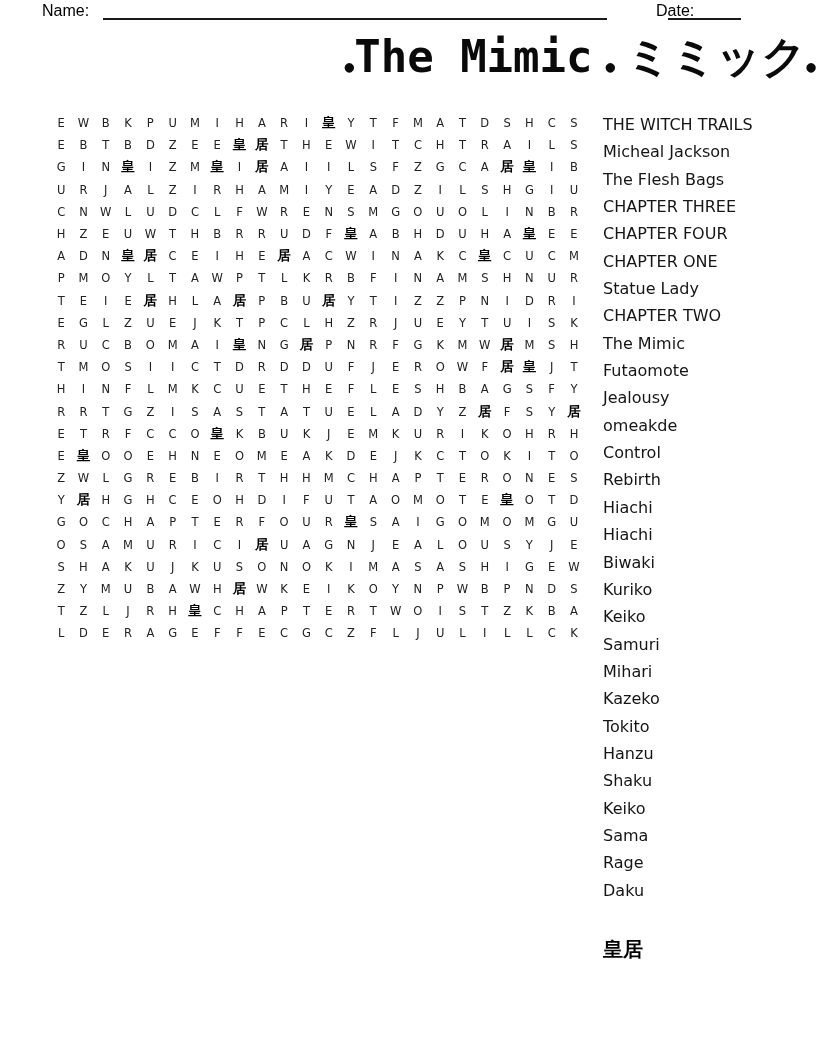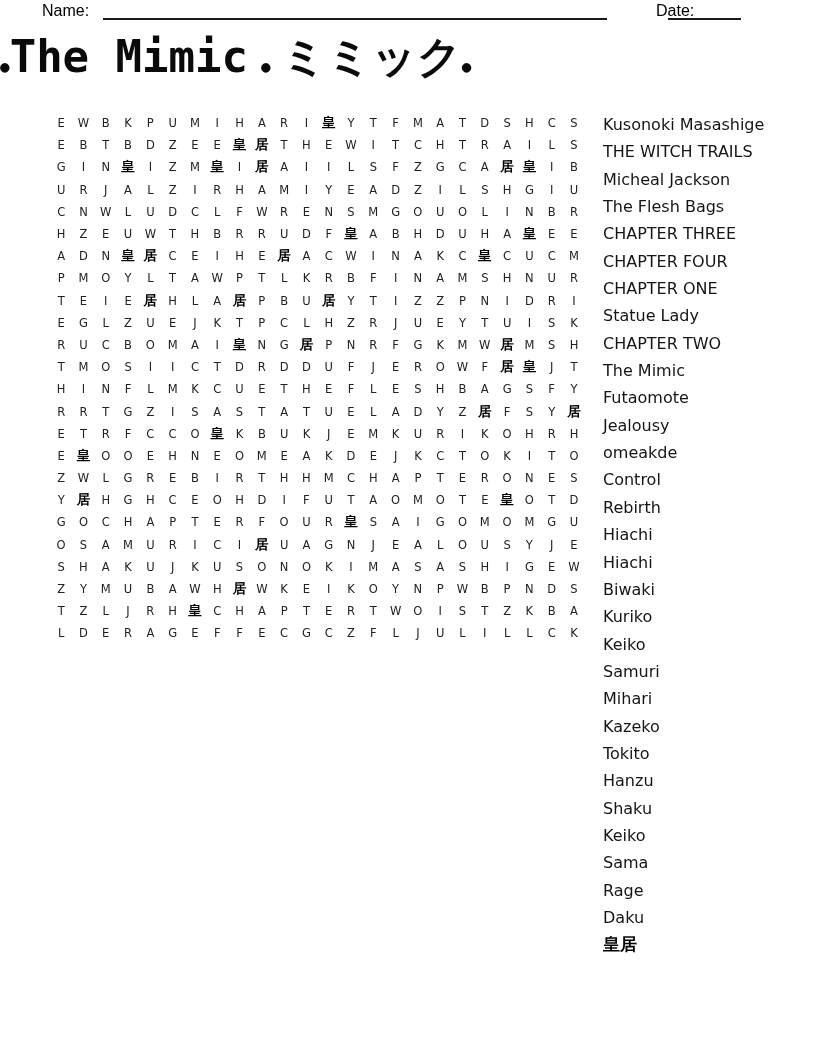--- a/index.html
+++ b/index.html
@@ -28,21 +28,21 @@
     font-size: 16px; color: #000;
   }
   .date-line {
     position: absolute; left: 668px; top: 0; width: 73px; height: 20px;
     border-bottom: 2px solid #1a1a1a;
   }
 
   
   .title {
     position: absolute; left: 0; top: 28px; width: 100%;
-    margin: 0; text-align: left;
+    margin: 0; text-align: right;
     font-family: "DejaVu Sans Mono", monospace;
     font-weight: 700; font-size: 44px; line-height: 58px;
     color: #0a0a0a; white-space: nowrap;
   }
   .title .dot { font-size: 16px; font-weight: 700; }
   .title .dot.mid { margin: 0 11px 0 13px; }
   .title .jp { font-family: "DejaVu Sans", sans-serif; font-weight: 600; }
 
   
   .grid {
@@ -64,22 +64,23 @@
   .words {
     position: absolute; left: 603px; top: 111px;
     margin: 0; padding: 0; list-style: none;
   }
   .word-item {
     height: 27.35px; line-height: 27.35px;
     font-family: cursive, "DejaVu Sans", sans-serif;
     font-size: 16px; color: #151515; white-space: nowrap;
   }
   .word-item.cjk {
-    font-size: 17px; font-weight: 600; color: #000;
+    font-size: 20px; font-weight: 600; color: #000;
     font-family: "DejaVu Sans", sans-serif;
+    margin-top: 32px;
   }
 </style>
 </head>
 <body>
 
 <div class="page">
 
   <span class="name-label">Name:</span>
   <span class="name-line"></span>
   <span class="date-label">Date:</span>
@@ -660,21 +661,20 @@
       <span class="cell">U</span>
       <span class="cell">L</span>
       <span class="cell">I</span>
       <span class="cell">L</span>
       <span class="cell">L</span>
       <span class="cell">C</span>
       <span class="cell">K</span>
     </div>
 
   <ul class="words" id="words">
-      <li class="word-item">Kusonoki Masashige</li>
       <li class="word-item">THE WITCH TRAILS</li>
       <li class="word-item">Micheal Jackson</li>
       <li class="word-item">The Flesh Bags</li>
       <li class="word-item">CHAPTER THREE</li>
       <li class="word-item">CHAPTER FOUR</li>
       <li class="word-item">CHAPTER ONE</li>
       <li class="word-item">Statue Lady</li>
       <li class="word-item">CHAPTER TWO</li>
       <li class="word-item">The Mimic</li>
       <li class="word-item">Futaomote</li>

